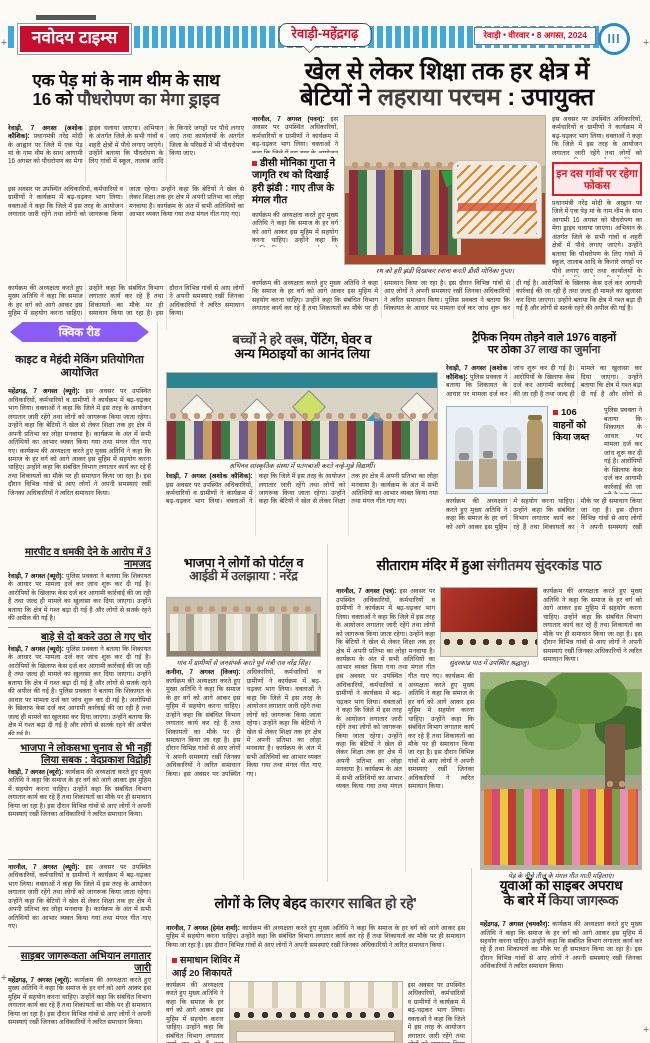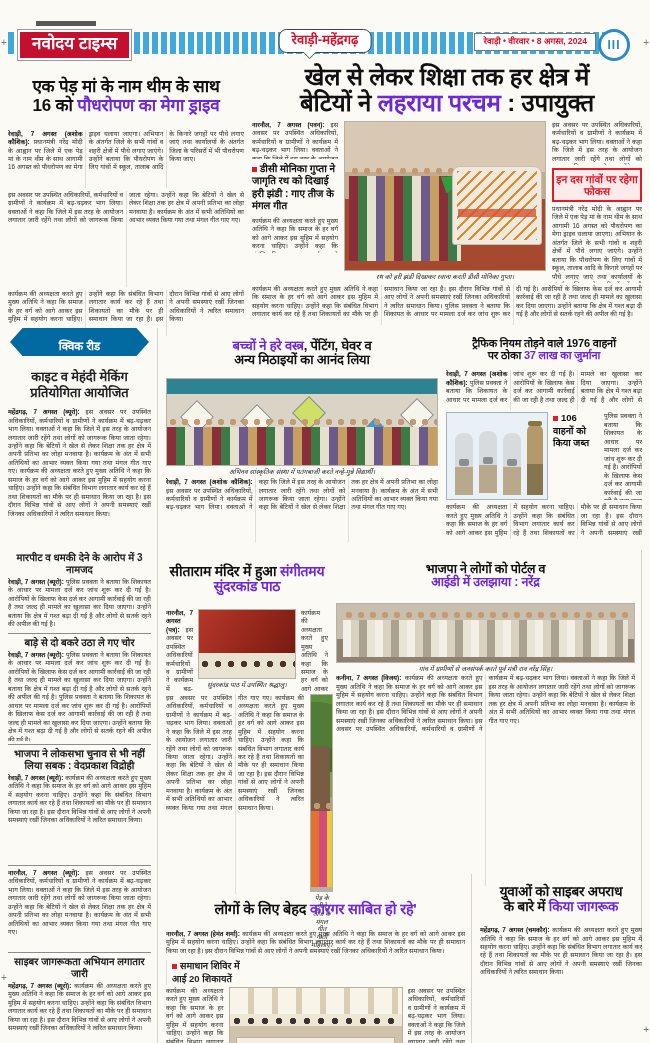--- a/index.html
+++ b/index.html
@@ -3,37 +3,37 @@
 <meta charset="utf-8">
 <style>
   html,body{margin:0;padding:0;background:#9a9a9a;}
   .page{position:relative;width:650px;height:1043px;margin:0 auto;background:#fbfaf5;
         font-family:"Liberation Sans","DejaVu Sans",sans-serif;color:#222;
         box-sizing:border-box;padding:4px 8px;overflow:hidden;}
   .reg{position:absolute;color:#777;font-size:10px;line-height:1;}
   .reg.tl{left:1px;top:38px}.reg.tr{right:1px;top:38px}.reg.bl{left:1px;bottom:60px}.reg.br{right:1px;bottom:8px}
 
   
-  .hdr{position:relative;height:34px;margin-top:22px;}
+  .hdr{position:relative;height:34px;margin-top:16px;}
   .stripes{position:absolute;left:0;right:18px;top:6px;height:22px;
      background:repeating-linear-gradient(90deg,#3fa9dc 0 6px,#ffffff 6px 9px);}
   .tagbar{position:absolute;left:28px;top:-5px;width:60px;height:5px;background:#222;opacity:.75;}
   .mast{position:absolute;left:10px;top:4px;background:#c40f2e;color:#fff;font-weight:bold;
         font-size:17px;padding:2px 12px 4px;border:2px solid #fff;box-shadow:0 0 0 1px #999;line-height:1.2;}
   .edition{position:absolute;left:50%;transform:translateX(-50%);top:3px;background:#fff;color:#d6122b;
         font-weight:bold;font-size:13px;padding:2px 12px 3px;border:1px solid #444;border-radius:8px;line-height:1.3;}
   .edition:after{content:"";position:absolute;left:24px;bottom:-6px;border:6px solid transparent;border-top-color:#fff;border-bottom:0;filter:drop-shadow(0 1px 0 #444);}
   .datebox{position:absolute;right:46px;top:7px;background:#fff;border:1px solid #777;color:#d6122b;
         font-weight:bold;font-size:8.5px;padding:2px 8px 3px;line-height:1.3;}
   .pgnum{position:absolute;right:12px;top:3px;width:26px;height:26px;border:3px solid #2f89c4;border-radius:50%;
         color:#2f89c4;font-weight:bold;font-size:12px;display:flex;align-items:center;justify-content:center;background:#fff;letter-spacing:1px;}
 
   
   .hl{font-weight:bold;color:#101010;line-height:1.1;letter-spacing:-.2px;text-align:center;}
-  .red{color:#6d28d9;text-align:center;}
+  .red{color:#404040;text-align:center;}
   .bt{font-size:6.4px;line-height:1.32;text-align:justify;color:#333;overflow:hidden;}
   .c2{column-count:2;column-gap:6px;column-rule:1px solid #e0ded8;}
   .c3{column-count:3;column-gap:6px;column-rule:1px solid #e0ded8;}
   .dl{font-weight:bold;color:#111;}
   .cap{font-size:6.6px;font-style:italic;text-align:center;color:#1a1a1a;padding:2px 1px;line-height:1.2;overflow:hidden;}
   .sq{display:inline-block;width:5px;height:5px;background:#e01b2a;margin-right:3px;}
   .rule{border:0;border-top:1px solid #8c8c8c;margin:3px 0;}
   .photo{position:relative;overflow:hidden;background:#d8cfc0;border:1px solid #b9b2a4;}
   .heads{height:10px;background-image:radial-gradient(circle 3px at 6px 5px,#c49a74 97%,transparent 100%);
          background-size:12px 10px;background-repeat:repeat-x;}
@@ -54,39 +54,39 @@
   
   .ph-flag{height:148px;background:linear-gradient(to bottom,#d9c9b2 0 34%,#c2ab90 34% 52%,#a5492f 52% 100%);}
   .ph-flag .van{position:absolute;right:3px;top:30%;width:44%;height:52%;background:#efe9df;border-radius:8px 8px 3px 3px;border:1px solid #c9bfae;}
   .ph-flag .van i{position:absolute;inset:4px;background:repeating-linear-gradient(135deg,#e08a2a 0 2px,transparent 2px 8px);}
   .ph-flag .van b{position:absolute;left:6%;right:6%;top:55%;height:8px;background:#d6532e;opacity:.8;}
   .ph-flag .gflag{position:absolute;left:49%;top:34%;width:0;height:0;border-top:9px solid transparent;border-bottom:9px solid transparent;border-left:26px solid #2e9e3e;transform:rotate(-18deg);}
   .ph-flag .crowd{left:2%;top:30%;width:56%;height:64%;}
 
   
   .bandB{display:grid;grid-template-columns:150px 272px 1fr;gap:8px;margin-top:6px;height:216px;}
-  .qr-banner{background:#0369a1;color:#fff;font-weight:bold;font-size:11.5px;text-align:center;padding:10px 0 3px;
+  .qr-banner{background:#8b5cf6;color:#fff;font-weight:bold;font-size:11.5px;text-align:center;padding:2px 0 3px;
      clip-path:polygon(0 50%,9% 0,91% 0,100% 50%,91% 100%,9% 100%);margin:0 2px 3px;}
-  .qr-head{font-size:13px;font-weight:bold;text-align:center;line-height:1.2;margin-bottom:8px;font-family:Liberation Serif, serif;}
+  .qr-head{font-size:11px;font-weight:bold;text-align:center;line-height:1.2;margin-bottom:8px;}
   .ph-kite{height:86px;background:linear-gradient(#2e8391 0 18%,#d9d4c6 18% 100%);}
   .kite{position:absolute;width:22px;height:22px;background:#f7f4ea;border:1px solid #8a8a8a;transform:rotate(45deg);}
   .kite.b{background:#3a9bd6;}.kite.g{background:#cfe06a;}
   .ph-kite .crowdk{left:0;right:0;bottom:0;height:56%;}
   .illus{width:100px;height:86px;background:#eaf1f6;border:1px solid #9fb2c0;position:relative;overflow:hidden;flex:none;}
   .cuffed{position:absolute;bottom:4px;width:18px;height:62px;border-radius:8px 8px 0 0;
           background:linear-gradient(#d8dbde 0 55%,#b8a98c 55%);}
   .cuffed:after{content:"";position:absolute;left:4px;top:26px;width:10px;height:7px;background:#8b8f94;border-radius:2px;}
   .cop{position:absolute;right:4px;bottom:4px;width:16px;height:70px;background:linear-gradient(#b49a6a 0 55%,#86764e 55%);border-radius:6px 6px 0 0;}
   .cop:before{content:"";position:absolute;top:-4px;left:1px;width:14px;height:5px;background:#8a7440;border-radius:2px;}
   .pq{font-weight:bold;font-size:9.5px;line-height:1.3;color:#101010;}
 
   
   .bandCD{display:grid;grid-template-columns:150px 1fr;gap:8px;margin-top:6px;height:509px;}
   .rail{border-right:1px solid #d5d2ca;padding-right:6px;}
-  .brief-h{font-size:10px;font-weight:bold;text-align:center;line-height:1.2;margin:2px 0;}
+  .brief-h{font-size:10px;font-weight:bold;text-align:right;line-height:1.2;margin:2px 0;text-decoration:underline;}
   .rightCD{display:flex;flex-direction:column;}
   .rowC{display:grid;grid-template-columns:162px 1fr;gap:8px;height:318px;}
   .rowD{display:grid;grid-template-columns:306px 1fr;gap:8px;height:185px;margin-top:6px;}
   .ph-group{height:58px;background:linear-gradient(#c9bfae 0 60%,#8f8170 60%);}
   .ph-group .crowdg{left:2%;right:2%;top:12%;height:80%;}
   .ph-temple{width:96px;height:68px;background:linear-gradient(120deg,#b5372a,#8e2318 60%,#6e1a10);flex:none;}
   .ph-temple .cloth{position:absolute;left:0;right:0;bottom:0;height:36%;background:#e9e3d2;}
   .ph-temple .dev{position:absolute;left:0;right:0;bottom:8px;height:10px;
       background-image:radial-gradient(circle 3px at 6px 4px,#4a342a 97%,transparent 100%);background-size:13px 9px;background-repeat:repeat-x;}
   .ph-tree{height:196px;background:linear-gradient(#9fb87b 0 8%,#7da45d 8% 52%,#9aa98c 52% 60%,#b8b2a2 60% 100%);}
@@ -307,20 +307,41 @@
           <span class="dl">महेंद्रगढ़, 7 अगस्त (ब्यूरो):</span>
           <span>कार्यक्रम की अध्यक्षता करते हुए मुख्य अतिथि ने कहा कि समाज के हर वर्ग को आगे आकर इस मुहिम में सहयोग करना चाहिए। उन्होंने कहा कि संबंधित विभाग लगातार कार्य कर रहे हैं तथा शिकायतों का मौके पर ही समाधान किया जा रहा है। इस दौरान विभिन्न गांवों से आए लोगों ने अपनी समस्याएं रखीं जिनका अधिकारियों ने त्वरित समाधान किया।</span>
         </div>
       </article>
     </div>
 
     <div class="rightCD">
 
       <div class="rowC">
 
+        <article style="border-right:1px solid #d5d2ca;padding-right:6px;">
+          <h3 class="hl" style="font-size:12.5px;">
+            <span>भाजपा ने लोगों को पोर्टल व</span><br>
+            <span class="red">आईडी में उलझाया : नरेंद्र</span>
+          </h3>
+          <figure style="margin-top:2px;">
+            <div class="photo ph-group">
+              <div class="pstrip crowdg">
+                  <div class="heads"></div>
+                  <div class="bodies" style="background:repeating-linear-gradient(90deg,#f2efe6 0 8px,#d8d2c2 8px 16px,#a8a291 16px 24px,#e8e4d6 24px 32px);"></div>
+                </div>
+            </div>
+            <figcaption class="cap">गांव में ग्रामीणों से जनसंपर्क करते पूर्व मंत्री राव नरेंद्र सिंह।</figcaption>
+          </figure>
+          <div class="bt c2" style="height:212px;">
+            <span class="dl">कनीना, 7 अगस्त (विजय):</span>
+            <span>कार्यक्रम की अध्यक्षता करते हुए मुख्य अतिथि ने कहा कि समाज के हर वर्ग को आगे आकर इस मुहिम में सहयोग करना चाहिए। उन्होंने कहा कि संबंधित विभाग लगातार कार्य कर रहे हैं तथा शिकायतों का मौके पर ही समाधान किया जा रहा है। इस दौरान विभिन्न गांवों से आए लोगों ने अपनी समस्याएं रखीं जिनका अधिकारियों ने त्वरित समाधान किया।</span>
+            <span>इस अवसर पर उपस्थित अधिकारियों, कर्मचारियों व ग्रामीणों ने कार्यक्रम में बढ़-चढ़कर भाग लिया। वक्ताओं ने कहा कि जिले में इस तरह के आयोजन लगातार जारी रहेंगे तथा लोगों को जागरूक किया जाता रहेगा। उन्होंने कहा कि बेटियों ने खेल से लेकर शिक्षा तक हर क्षेत्र में अपनी प्रतिभा का लोहा मनवाया है। कार्यक्रम के अंत में सभी अतिथियों का आभार व्यक्त किया गया तथा मंगल गीत गाए गए।</span>
+          </div>
+        </article>
+
         <article>
           <h3 class="hl" style="font-size:14px;">
             <span>सीताराम मंदिर में हुआ</span>
             <span class="red">संगीतमय सुंदरकांड पाठ</span>
           </h3>
           <div style="display:flex;gap:5px;margin-top:3px;">
             <div class="bt" style="flex:1;height:82px;">
               <span class="dl">नारनौल, 7 अगस्त (पत्र):</span>
               <span>इस अवसर पर उपस्थित अधिकारियों, कर्मचारियों व ग्रामीणों ने कार्यक्रम में बढ़-चढ़कर भाग लिया। वक्ताओं ने कहा कि जिले में इस तरह के आयोजन लगातार जारी रहेंगे तथा लोगों को जागरूक किया जाता रहेगा। उन्होंने कहा कि बेटियों ने खेल से लेकर शिक्षा तक हर क्षेत्र में अपनी प्रतिभा का लोहा मनवाया है। कार्यक्रम के अंत में सभी अतिथियों का आभार व्यक्त किया गया तथा मंगल गीत गाए गए।</span>
             </div>
@@ -346,41 +367,20 @@
                 <div class="trunk"></div>
                 <div class="pstrip women">
                     <div class="heads"></div>
                     <div class="bodies vivid"></div>
                   </div>
               </div>
               <figcaption class="cap">पेड़ के नीचे तीज के मंगल गीत गाती महिलाएं।</figcaption>
             </figure>
           </div>
         </article>
-
-        <article style="border-right:1px solid #d5d2ca;padding-right:6px;">
-          <h3 class="hl" style="font-size:12.5px;">
-            <span>भाजपा ने लोगों को पोर्टल व</span><br>
-            <span class="red">आईडी में उलझाया : नरेंद्र</span>
-          </h3>
-          <figure style="margin-top:2px;">
-            <div class="photo ph-group">
-              <div class="pstrip crowdg">
-                  <div class="heads"></div>
-                  <div class="bodies" style="background:repeating-linear-gradient(90deg,#f2efe6 0 8px,#d8d2c2 8px 16px,#a8a291 16px 24px,#e8e4d6 24px 32px);"></div>
-                </div>
-            </div>
-            <figcaption class="cap">गांव में ग्रामीणों से जनसंपर्क करते पूर्व मंत्री राव नरेंद्र सिंह।</figcaption>
-          </figure>
-          <div class="bt c2" style="height:212px;">
-            <span class="dl">कनीना, 7 अगस्त (विजय):</span>
-            <span>कार्यक्रम की अध्यक्षता करते हुए मुख्य अतिथि ने कहा कि समाज के हर वर्ग को आगे आकर इस मुहिम में सहयोग करना चाहिए। उन्होंने कहा कि संबंधित विभाग लगातार कार्य कर रहे हैं तथा शिकायतों का मौके पर ही समाधान किया जा रहा है। इस दौरान विभिन्न गांवों से आए लोगों ने अपनी समस्याएं रखीं जिनका अधिकारियों ने त्वरित समाधान किया।</span>
-            <span>इस अवसर पर उपस्थित अधिकारियों, कर्मचारियों व ग्रामीणों ने कार्यक्रम में बढ़-चढ़कर भाग लिया। वक्ताओं ने कहा कि जिले में इस तरह के आयोजन लगातार जारी रहेंगे तथा लोगों को जागरूक किया जाता रहेगा। उन्होंने कहा कि बेटियों ने खेल से लेकर शिक्षा तक हर क्षेत्र में अपनी प्रतिभा का लोहा मनवाया है। कार्यक्रम के अंत में सभी अतिथियों का आभार व्यक्त किया गया तथा मंगल गीत गाए गए।</span>
-          </div>
-        </article>
       </div>
 
       <div class="rowD">
 
         <article style="border-right:1px solid #d5d2ca;padding-right:6px;">
           <h2 class="hl" style="font-size:14.5px;">
             <br>
             <span>लोगों के लिए बेहद</span>
             <span class="red">कारगर साबित हो रहे'</span>
           </h2>

